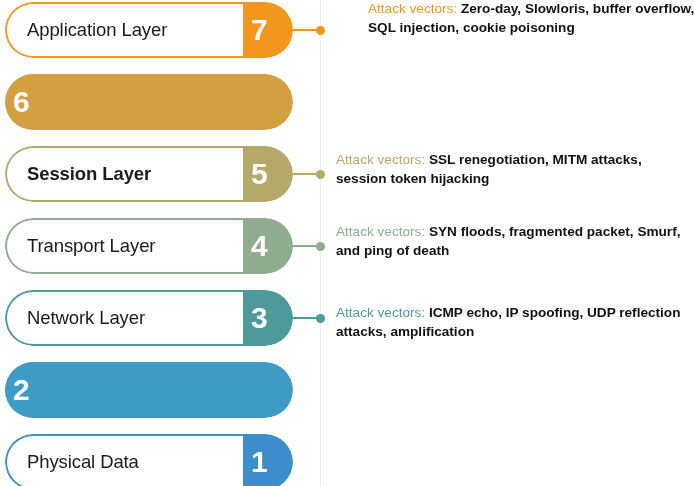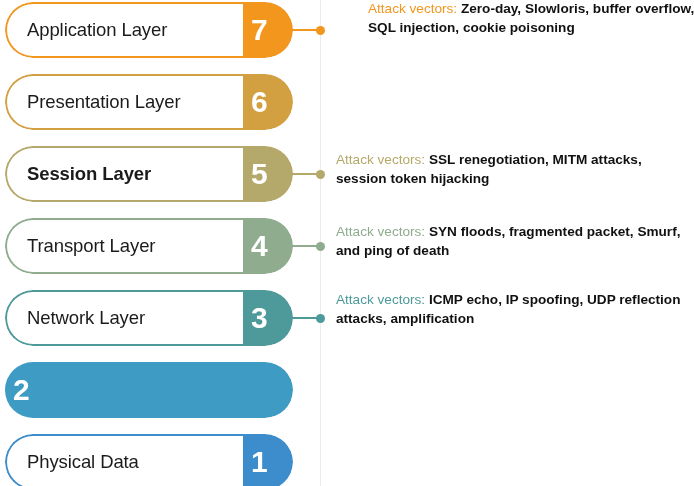--- a/index.html
+++ b/index.html
@@ -129,23 +129,20 @@
           </div>
           <div class="layer-num-box" style="background: rgb(242, 150, 30);">
             <span class="layer-num">7</span>
           </div>
         </div>
         <div class="connector-line" style="background: rgb(242, 150, 30); width: 29px;"></div>
         <div class="connector-dot" style="background: rgb(242, 150, 30); left: 316px;"></div>
       </div>
       <div class="layer-row" style="top: 74px;">
         <div class="layer-bar">
-          <div class="layer-name-box" style="border-color: rgb(210, 160, 65);">
-            <span class="layer-name">Presentation Layer</span>
-          </div>
           <div class="layer-num-box" style="background: rgb(210, 160, 65);">
             <span class="layer-num">6</span>
           </div>
         </div>
       </div>
       <div class="layer-row" style="top: 146px;">
         <div class="layer-bar">
           <div class="layer-name-box" style="border-color: rgb(180, 169, 106); font-weight: bold;">
             <span class="layer-name">Session Layer</span>
           </div>
@@ -195,15 +192,15 @@
           <div class="layer-num-box" style="background: rgb(61, 141, 204);">
             <span class="layer-num">1</span>
           </div>
         </div>
       </div>
     </div>
   <div id="annotations-container">
       <div class="annotation" style="top: 0; margin-left: 32px;"><span class="av-label" style="color: rgb(242, 150, 30);">Attack vectors:</span><span> Zero-day, Slowloris, buffer overflow, SQL injection, cookie poisoning</span></div>
       <div class="annotation" style="top: 151px;"><span class="av-label" style="color: rgb(180, 169, 106);">Attack vectors:</span><span> SSL renegotiation, MITM attacks, session token hijacking</span></div>
       <div class="annotation" style="top: 223px;"><span class="av-label" style="color: rgb(143, 172, 143);">Attack vectors:</span><span> SYN floods, fragmented packet, Smurf, and ping of death</span></div>
-      <div class="annotation" style="top: 291px;"><span class="av-label" style="color: rgb(78, 154, 154);">Attack vectors:</span><span> ICMP echo, IP spoofing, UDP reflection attacks, amplification</span></div>
+      <div class="annotation" style="top: 304px;"><span class="av-label" style="color: rgb(78, 154, 154);">Attack vectors:</span><span> ICMP echo, IP spoofing, UDP reflection attacks, amplification</span></div>
     </div>
 </div>
 
 </body></html>

